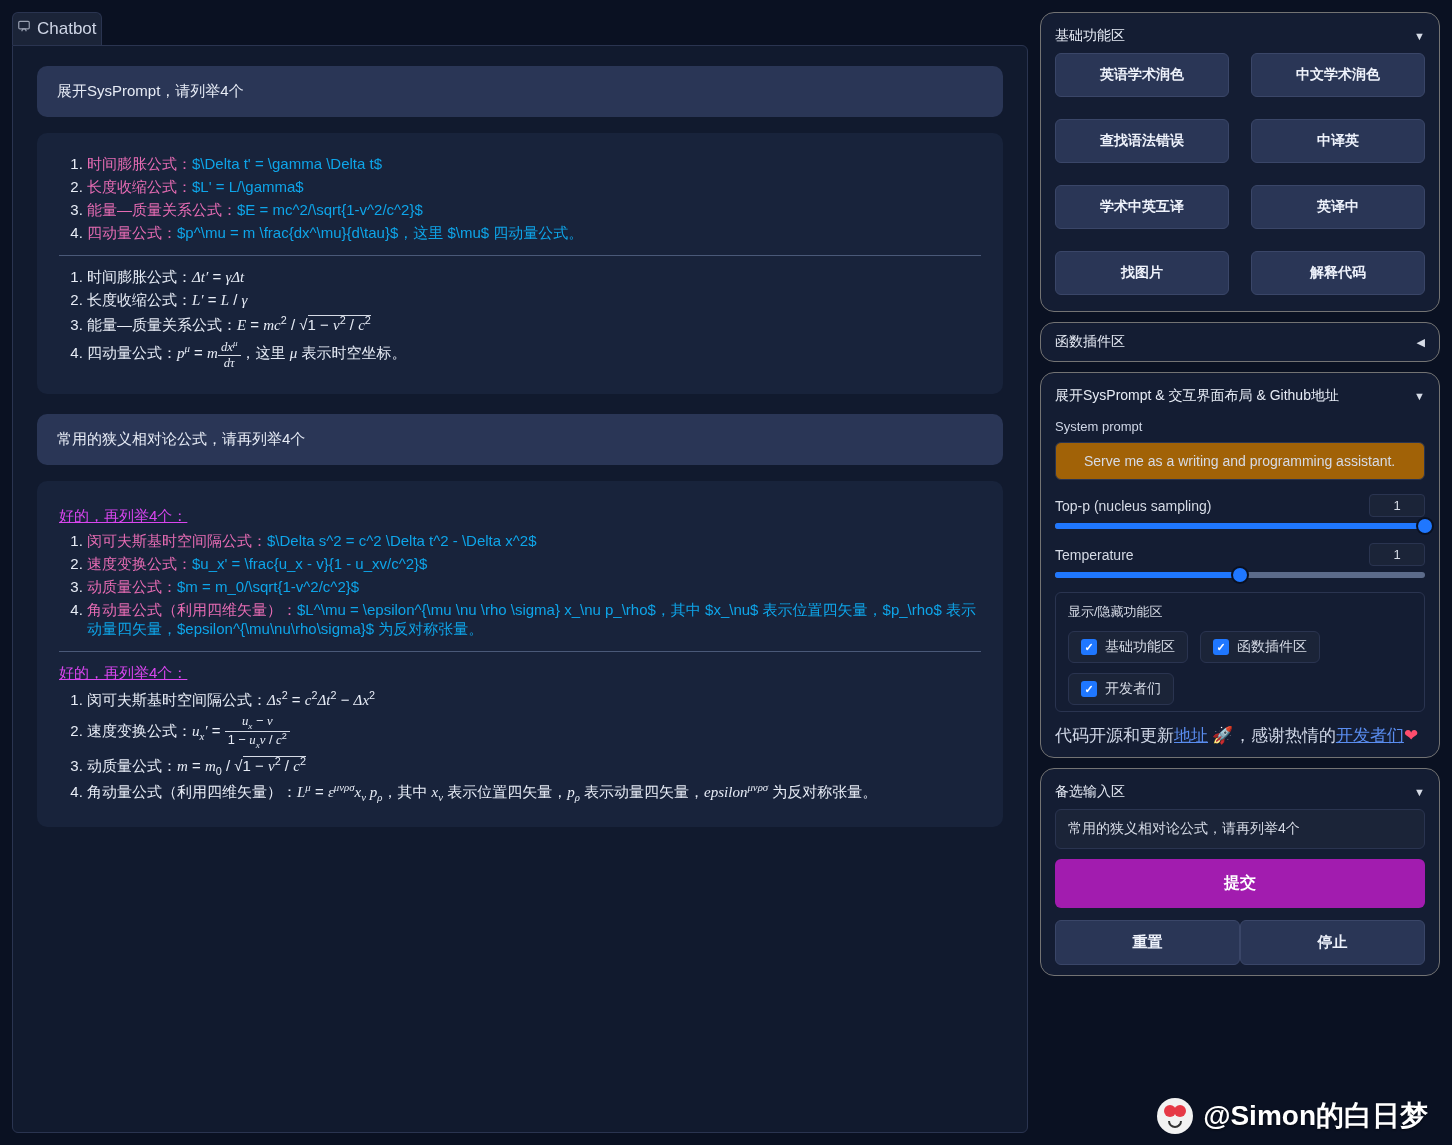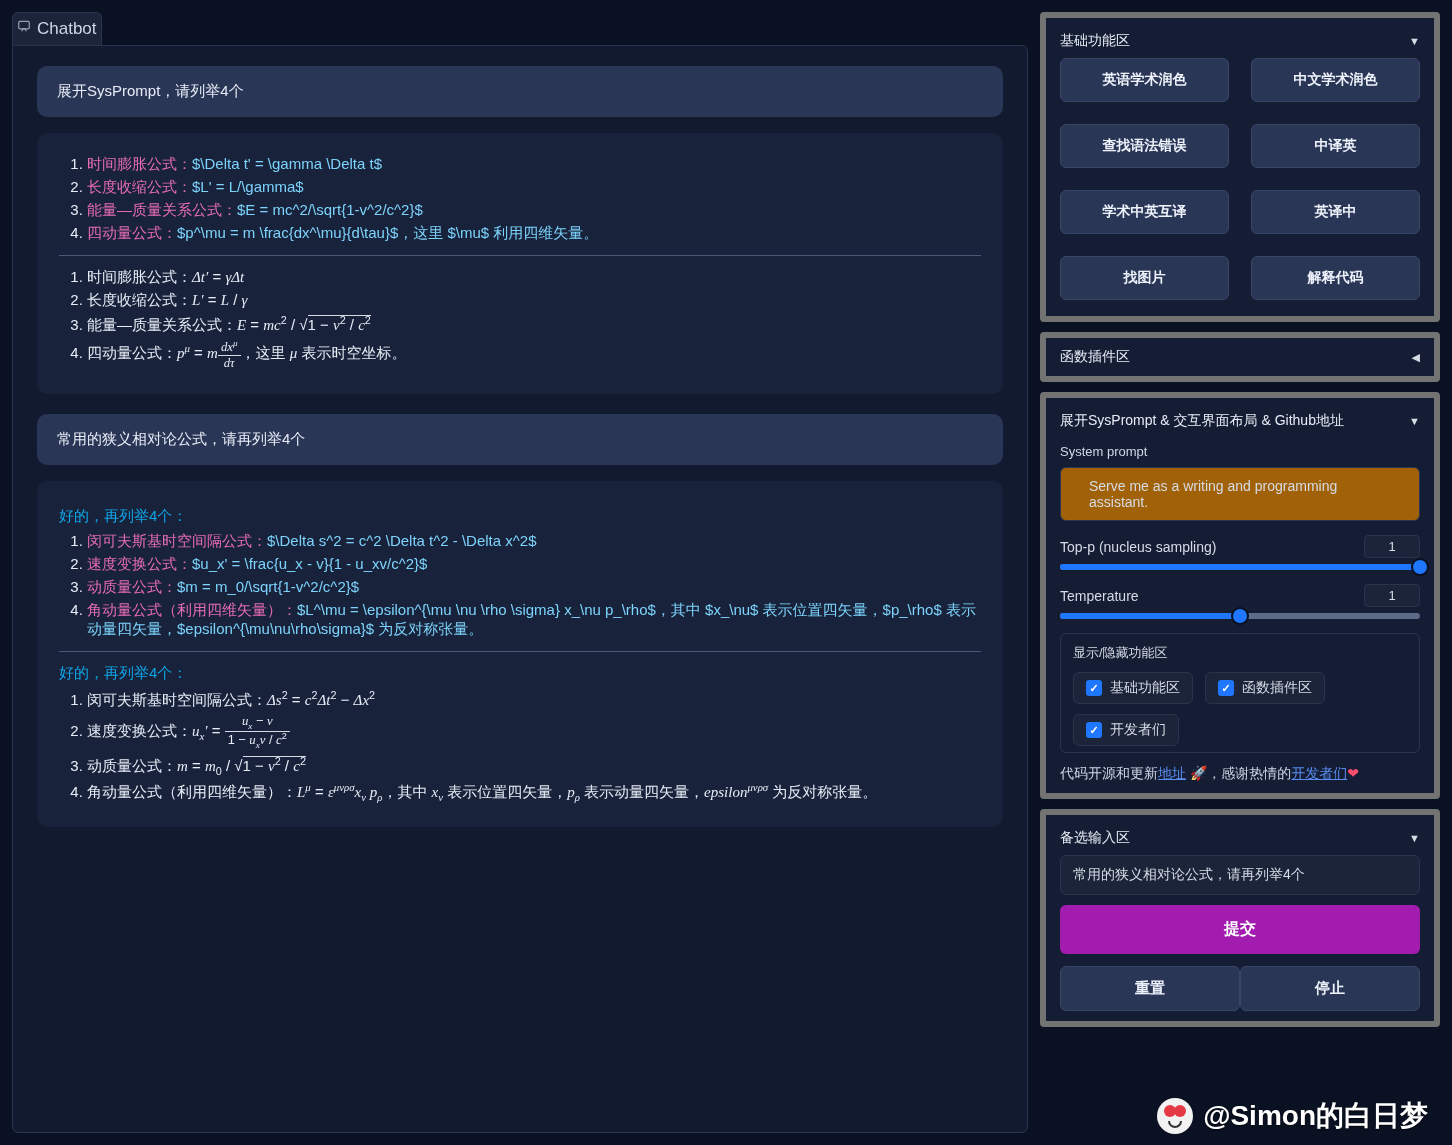--- a/index.html
+++ b/index.html
@@ -57,33 +57,33 @@
 }
 .bot-msg {
   background: #18233b;
   border-radius: 10px;
   padding: 18px 22px 20px;
   margin-bottom: 20px;
 }
 ol { margin-left: 28px; }
 ol li { margin: 4px 0; font-size: 15px; color: #e7ecf6; }
 .lab { color: #e66bb3; }
-.tex { color: #7dd3fc; }
+.tex { color: #0ea5e9; }
 .hr { border: none; border-top: 1px solid #4a5978; margin: 12px 0; }
-.rendered-intro { color: #0ea5e9; font-size: 15px; margin-bottom: 6px; margin-top: 8px; }
+.rendered-intro { color: #d946ef; font-size: 15px; margin-bottom: 6px; margin-top: 8px; text-decoration: underline; }
 .math-i { font-style: italic; font-family: "Times New Roman", serif; }
 sup, sub { font-size: .72em; }
 .frac { display: inline-block; vertical-align: middle; text-align: center; font-size: .85em; line-height: 1.05; }
 .frac .n { display:block; border-bottom:1px solid #d6dbe6; padding: 0 3px;}
 .frac .d { display:block; padding: 0 3px;}
 
 .panel {
   background: #141d33;
-  border: 6px solid #737373;
-  border-radius: 4px;
+  border: 1px solid #737373;
+  border-radius: 14px;
   padding: 10px 14px;
 }
 .panel-head {
   display: flex;
   justify-content: space-between;
   align-items: center;
   font-size: 14px;
   color: #e7ecf6;
   padding: 4px 0 8px;
 }
@@ -162,21 +162,21 @@
   padding:6px 12px;
   cursor:pointer;
 }
 .chk .box {
   width:16px; height:16px;
   background:#1f77ff;
   border-radius:3px;
   display:flex; align-items:center; justify-content:center;
   color:#fff; font-size:11px; font-weight:700;
 }
-.link-line { font-size:14px; color:#cfd6e6; margin:4px 0 0; }
+.link-line { font-size:17px; color:#cfd6e6; margin:4px 0 0; }
 .link-line a { color:#5a8df0; text-decoration:underline; }
 .heart { color:#ff4d6d; }
 
 .input-row {
   background:#1b2438;
   border:1px solid #2a3450;
   border-radius:6px;
   padding:10px 12px;
   margin-bottom:10px;
   color:#d6dbe6;
@@ -238,21 +238,21 @@
   </div>
   <div class="chat-panel">
 
     <div class="user-msg">展开SysPrompt，请列举4个</div>
 
     <div class="bot-msg">
       <ol>
         <li><span class="lab">时间膨胀公式：</span><span class="tex">$\Delta t' = \gamma \Delta t$</span></li>
         <li><span class="lab">长度收缩公式：</span><span class="tex">$L' = L/\gamma$</span></li>
         <li><span class="lab">能量—质量关系公式：</span><span class="tex">$E = mc^2/\sqrt{1-v^2/c^2}$</span></li>
-        <li><span class="lab">四动量公式：</span><span class="tex">$p^\mu = m \frac{dx^\mu}{d\tau}$，这里 $\mu$ 利用四维矢量。</span></li>
+        <li><span class="lab">四动量公式：</span><span class="tex">$p^\mu = m \frac{dx^\mu}{d\tau}$，这里 $\mu$ 四动量公式。</span></li>
       </ol>
       <hr class="hr">
       <ol>
         <li>时间膨胀公式：<span class="math-i">Δt′</span> = <span class="math-i">γΔt</span></li>
         <li>长度收缩公式：<span class="math-i">L′</span> = <span class="math-i">L</span> / <span class="math-i">γ</span></li>
         <li>能量—质量关系公式：<span class="math-i">E</span> = <span class="math-i">mc</span><sup>2</sup> / √<span style="border-top:1px solid #d6dbe6;">1 − <span class="math-i">v</span><sup>2</sup> / <span class="math-i">c</span><sup>2</sup></span></li>
         <li>四动量公式：<span class="math-i">p</span><sup class="math-i">μ</sup> = <span class="math-i">m</span><span class="frac"><span class="n"><span class="math-i">dx</span><sup class="math-i">μ</sup></span><span class="d"><span class="math-i">dτ</span></span></span>，这里 <span class="math-i">μ</span> 表示时空坐标。</li>
       </ol>
     </div>
 

